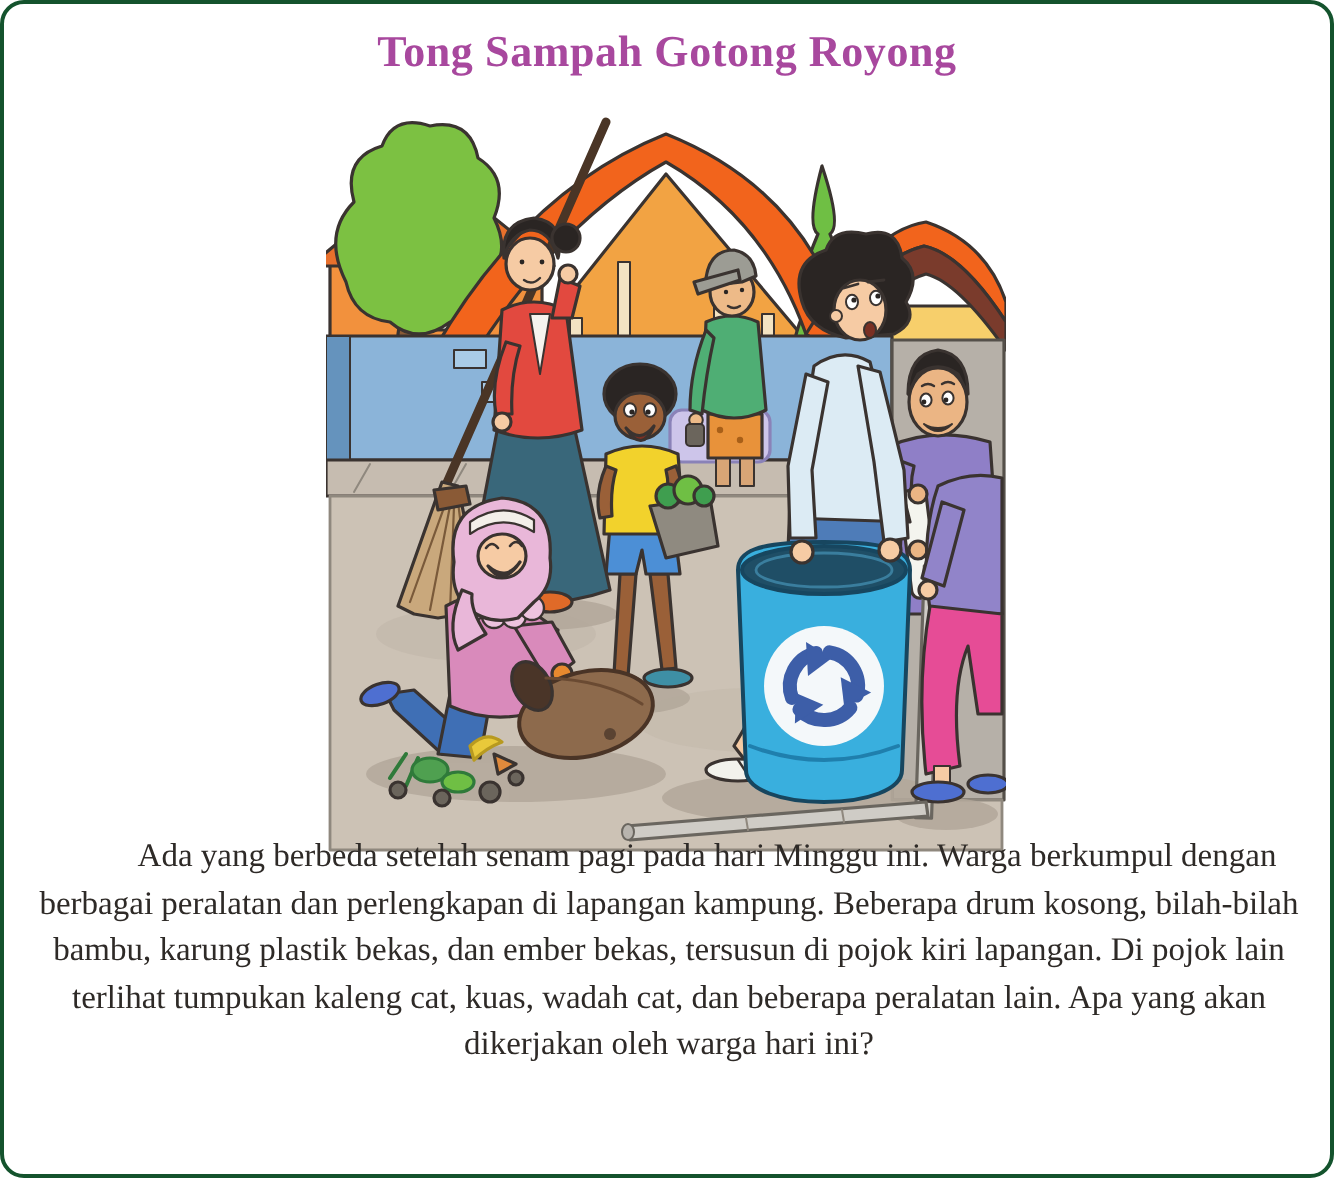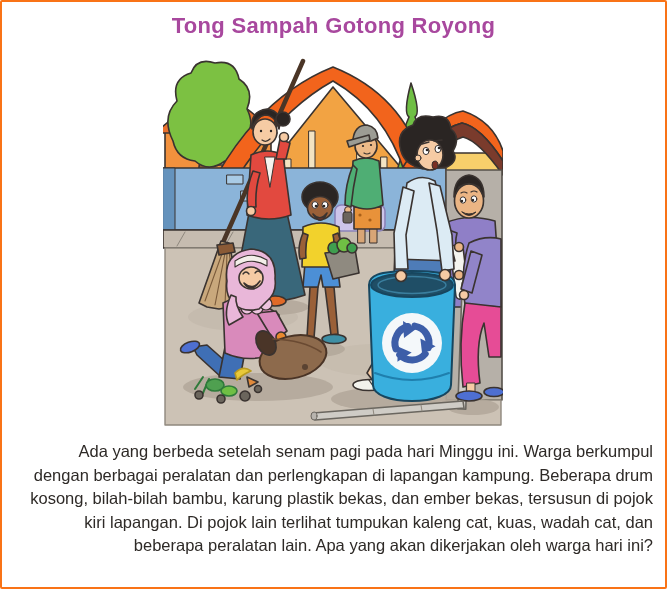--- a/index.html
+++ b/index.html
@@ -1,48 +1,48 @@
 <!DOCTYPE html>
 <html><head>
 <meta charset="utf-8">
 <style>
   html,body{margin:0;padding:0;background:#ffffff;}
   .page{
     position:relative;
     width:667px;height:589px;
     box-sizing:border-box;
     background:#ffffff;
-    border:2px solid #f97316;
-    border-radius:2px;
+    border:2px solid #14532d;
+    border-radius:12px;
     overflow:hidden;
-    font-family:Liberation Sans, sans-serif;
+    font-family:Liberation Serif, serif;
   }
   .page-title{
     margin:0;
     padding-top:11px;
     text-align:center;
     font-size:22px;
     font-weight:bold;
     letter-spacing:0.3px;
     color:#a8489e;
   }
   .illustration{
     position:absolute;
     left:161px;top:50px;
     width:340px;height:380px;
   }
   .story{
     position:absolute;
-    left:14px;right:12px;top:438px;
+    left:14px;right:12px;top:414px;
     margin:0;
     font-size:16.5px;
     line-height:23.6px;
     color:#2e2a27;
     text-indent:38px;
-    text-align:right;
+    text-align:center;
   }
 </style>
 </head>
 <body>
 
 <div class="page">
 
   <h1 class="page-title">Tong Sampah Gotong Royong</h1>
 
   <svg class="illustration" viewBox="0 0 340 374" xmlns="http://www.w3.org/2000/svg">

